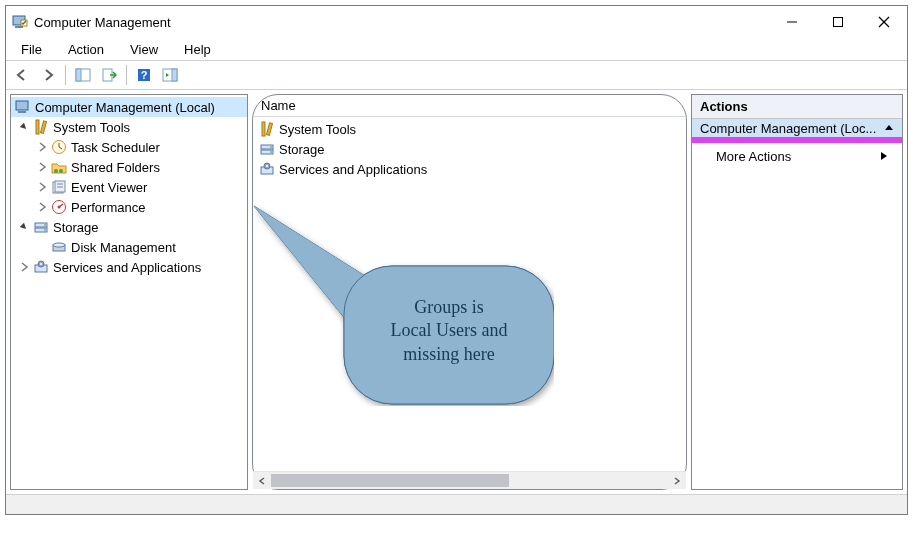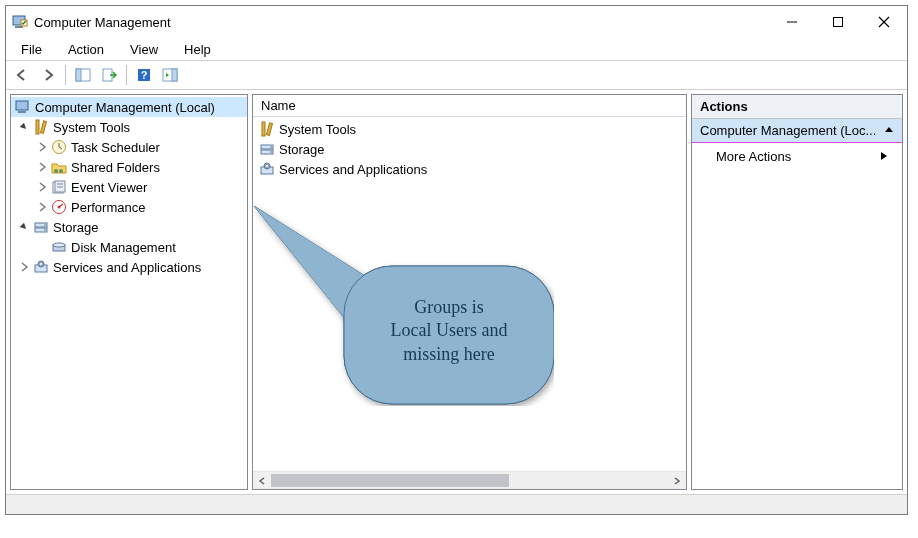--- a/index.html
+++ b/index.html
@@ -83,21 +83,21 @@
     min-height: 0;
   }
   .pane {
     border: 1px solid #828790;
     background: #fff;
     display: flex;
     flex-direction: column;
     min-height: 0;
   }
   .tree-pane { width: 238px; flex: 0 0 238px; }
-  .list-pane { flex: 1; }
+  .list-pane { flex: 1; border-radius: 26px; }
   .actions-pane { width: 212px; flex: 0 0 212px; }
   
   .tree {
     padding: 2px 0;
     overflow: auto;
     flex: 1;
   }
   .tree-row {
     display: flex;
     align-items: center;
@@ -160,21 +160,21 @@
     height: 24px;
     background: #eef2f7;
     border-bottom: 1px solid #c0c5cc;
     display:flex; align-items:center;
     padding: 0 8px;
     font-weight: 600;
   }
   .actions-sub {
     height: 24px;
     background: #cfe4f7;
-    border-bottom: 1px solid #d946ef;
+    border-bottom: 6px solid #d946ef;
     display:flex; align-items:center; justify-content:space-between;
     padding: 0 8px;
   }
   .actions-item {
     height: 26px;
     display:flex; align-items:center; justify-content:space-between;
     padding: 0 14px 0 24px;
   }
   
   .statusbar {

